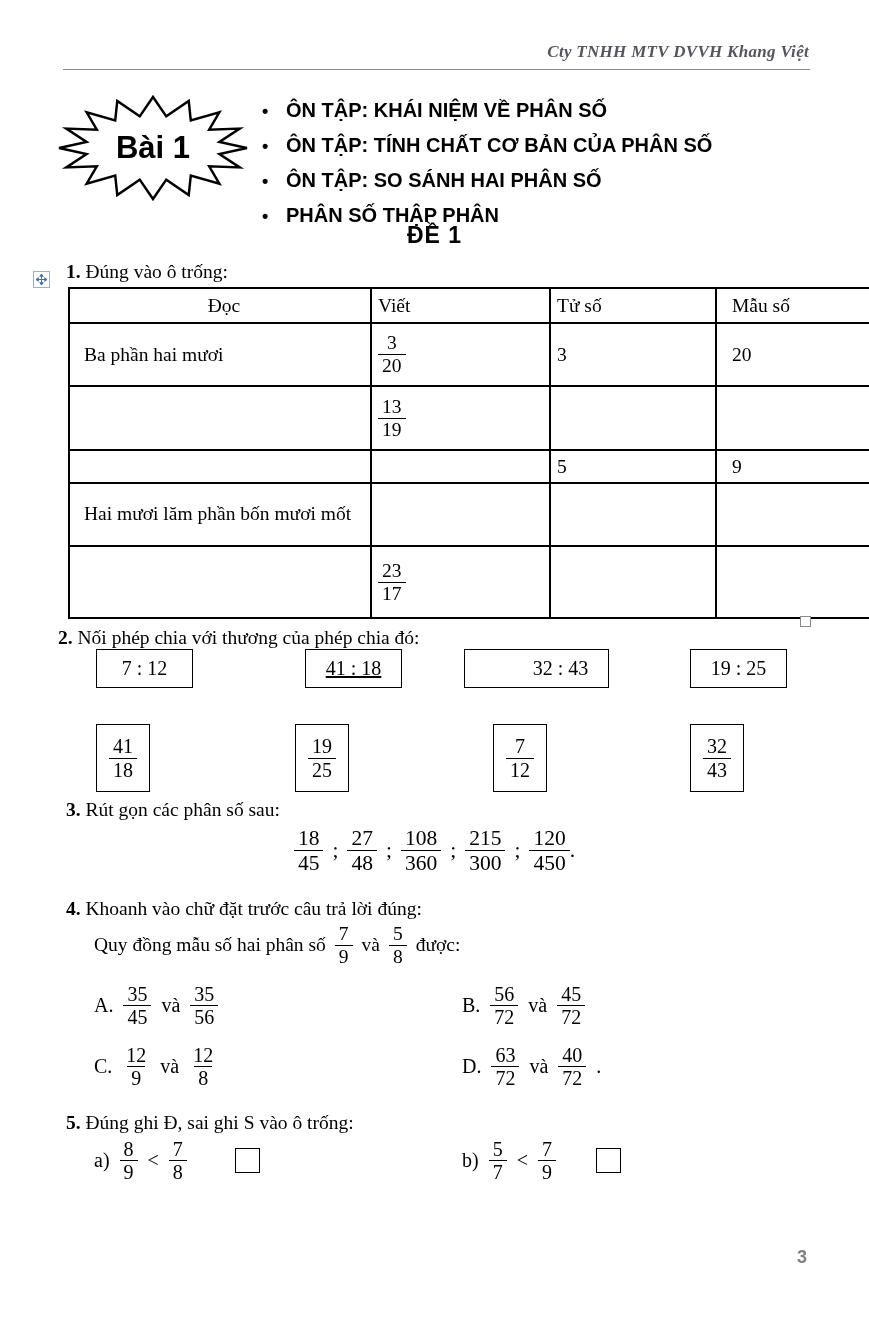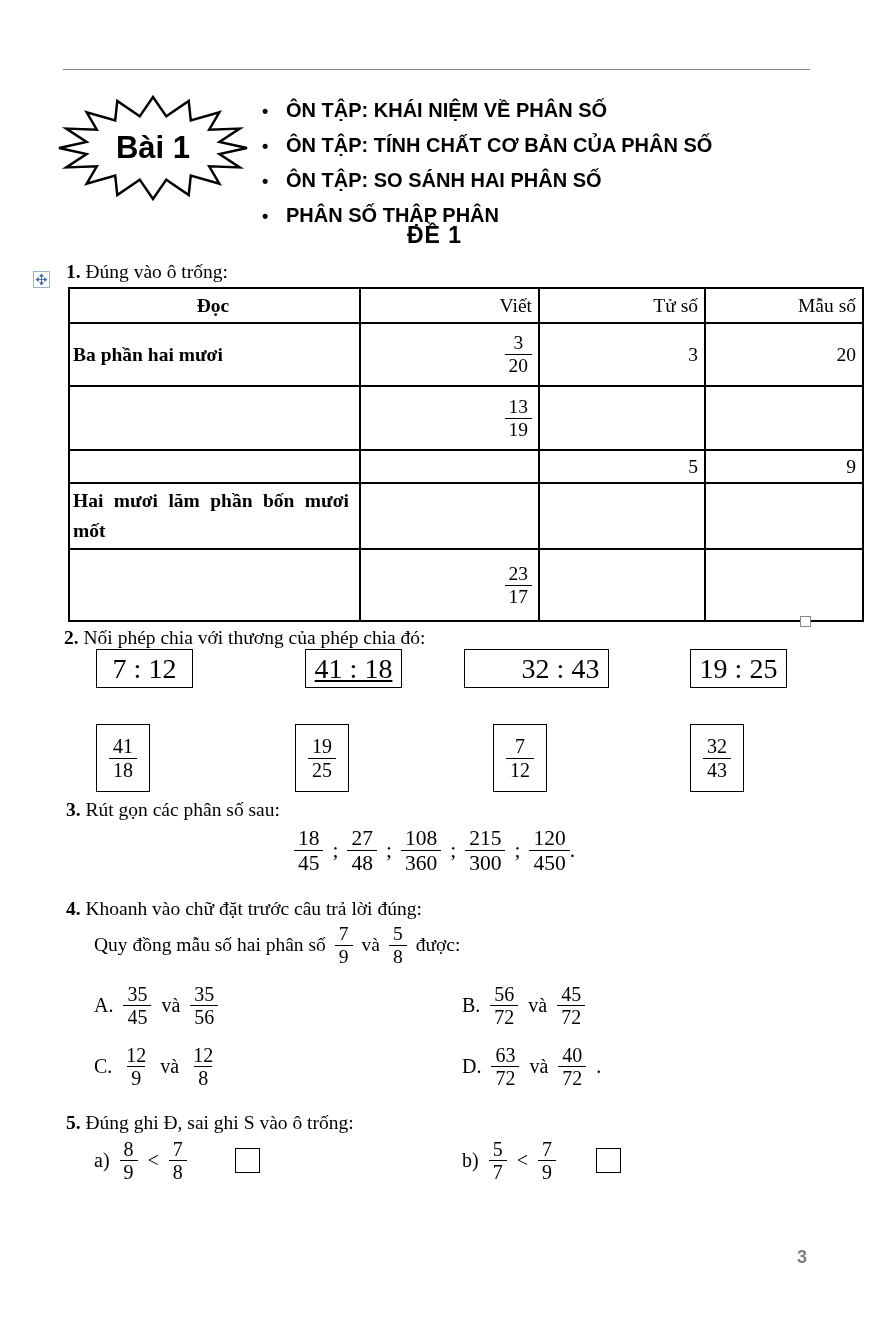--- a/index.html
+++ b/index.html
@@ -29,34 +29,34 @@
   .q .qno{font-weight:bold;}
 
   
   .frac{display:inline-flex;flex-direction:column;align-items:center;vertical-align:middle;}
   .frac .fnum{padding:0 4px;line-height:1.12;}
   .frac .fden{border-top:1.6px solid #000;padding:0 4px;line-height:1.12;}
 
   
   .tbl{position:absolute;left:68px;top:287px;border-collapse:collapse;table-layout:fixed;width:732px;}
   .tbl td,.tbl th{border:2px solid #000;font-weight:normal;font-size:19.5px;
-       text-align:right;vertical-align:middle;padding:2px 6px;}
-  .tbl .c-doc{width:280px;text-align:left;padding-left:3px;font-weight:bold;}
+       text-align:left;vertical-align:middle;padding:2px 6px;}
+  .tbl .c-doc{width:280px;text-align:left;padding-left:14px;}
   .tbl .c-viet{width:165px;}
   .tbl .c-tu{width:152px;}
   .tbl .c-mau{width:135px;padding-left:15px;}
   .tbl .just{text-align:justify;padding-right:10px;line-height:1.55;}
   .move-handle{position:absolute;left:33px;top:271px;width:15px;height:15px;
        border:1px solid #9fb0cf;background:#fff;display:flex;align-items:center;justify-content:center;}
   .resize-handle{position:absolute;left:800px;top:616px;width:9px;height:9px;
        border:1.5px solid #8a8a8a;background:#fff;}
 
   
   .divbox{position:absolute;top:649px;width:95px;height:37px;border:1.6px solid #000;
-       display:flex;align-items:center;justify-content:center;font-size:28px;}
+       display:flex;align-items:center;justify-content:center;font-size:20px;}
   .quotbox{position:absolute;top:724px;width:52px;height:66px;border:1.6px solid #000;
        display:flex;align-items:center;justify-content:center;font-size:20px;}
 
   
   .q3row{position:absolute;left:0;top:826px;width:869px;display:flex;align-items:center;
        justify-content:center;font-size:21.5px;}
   .q3row .sep{margin:0 9px;}
 
   
   .prompt{position:absolute;left:94px;top:923px;display:flex;align-items:center;
@@ -68,20 +68,21 @@
   .ansbox{width:23px;height:23px;border:1.6px solid #000;background:#fff;}
 
   .pageno{position:absolute;top:1247px;right:62px;font-family:"Liberation Sans",sans-serif;
        font-weight:bold;font-size:18px;color:#7f7f7f;}
 </style>
 </head>
 <body>
 
 <div class="page">
 
+  <div class="hdr">Cty TNHH MTV DVVH Khang Việt</div>
   <div class="hdr-rule"></div>
 
   <div class="badge">
     <span>
       <svg width="194" height="108" viewBox="0 0 190 104">
         <polygon fill="#ffffff" stroke="#000000" stroke-width="2.4" points="187,52 160,58 180,71 150,70 160,87 132,79 130,98 108,83 95,102 82,83 60,98 58,79 30,87 40,70 10,71 30,58 3,52 30,46 10,33 40,34 30,17 58,25 60,6 82,21 95,2 108,21 130,6 132,25 160,17 150,34 180,33 160,46"></polygon>
       </svg>
     </span>
     <div class="badge-label">Bài 1</div>
   </div>
@@ -174,21 +175,21 @@
           <span class="fden">17</span>
         </span>
       </td>
       <td class="c-tu"></td>
       <td class="c-mau"></td>
     </tr>
   </tbody>
     </table>
   <div class="resize-handle"></div>
 
-  <div class="q" style="left:64px;top:627px;">
+  <div class="q" style="left:58px;top:627px;">
     <span class="qno">2.</span>
     <span>Nối phép chia với thương của phép chia đó:</span>
   </div>
 
   <div class="divbox" style="left:96px;">7 : 12</div>
   <div class="divbox" style="left:305px;text-decoration:underline;">41 : 18</div>
   <div class="divbox" style="left:464px;padding-left:48px;">32 : 43</div>
   <div class="divbox" style="left:690px;">19 : 25</div>
 
   <div class="quotbox" style="left:96px;">

